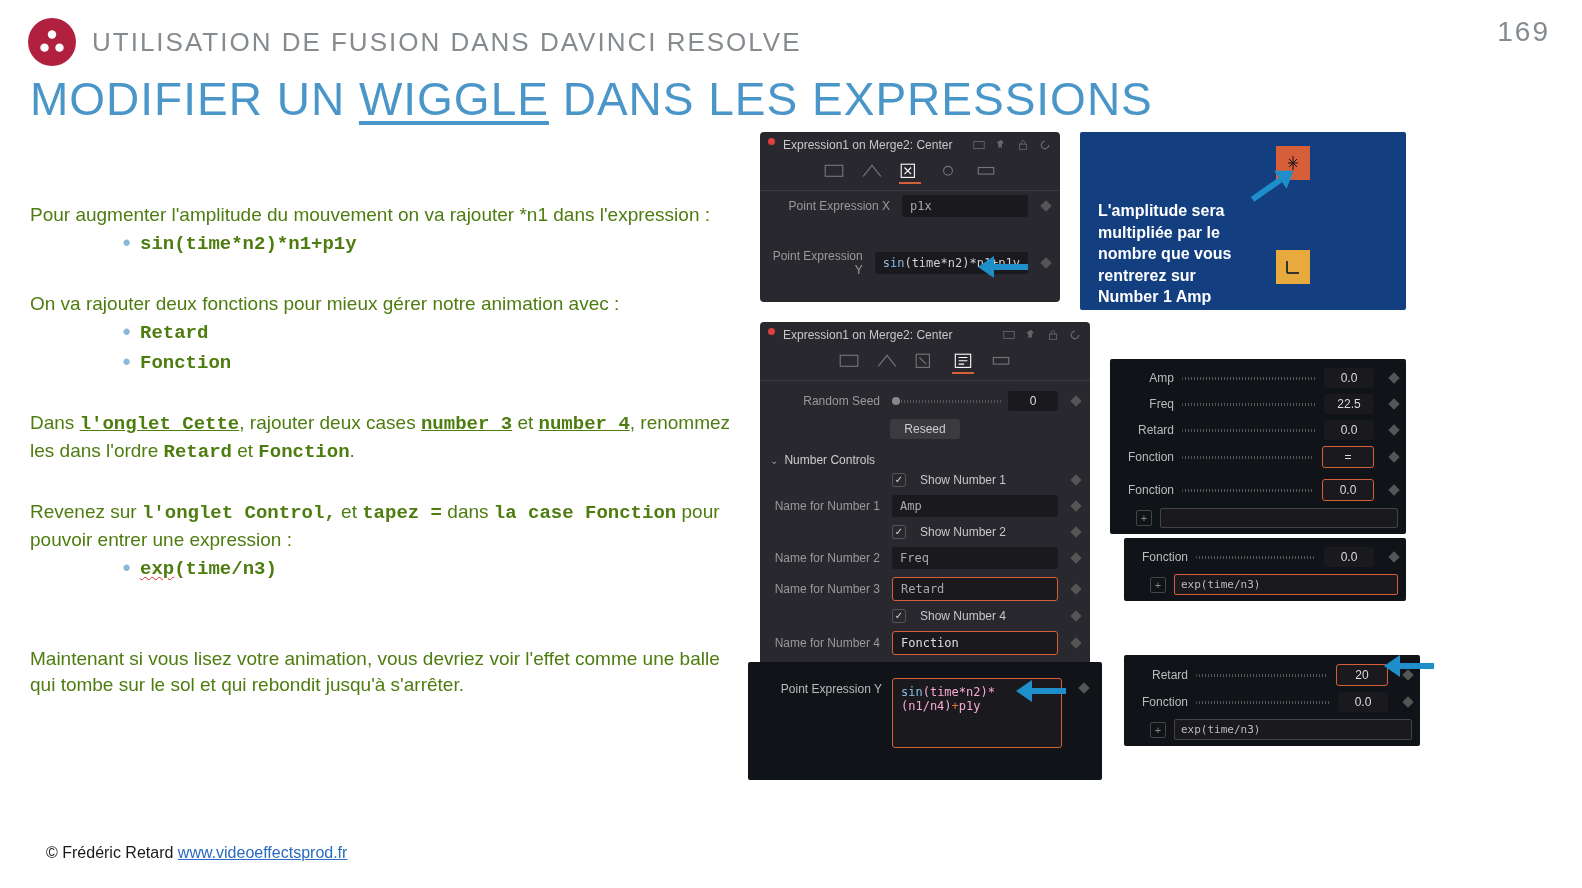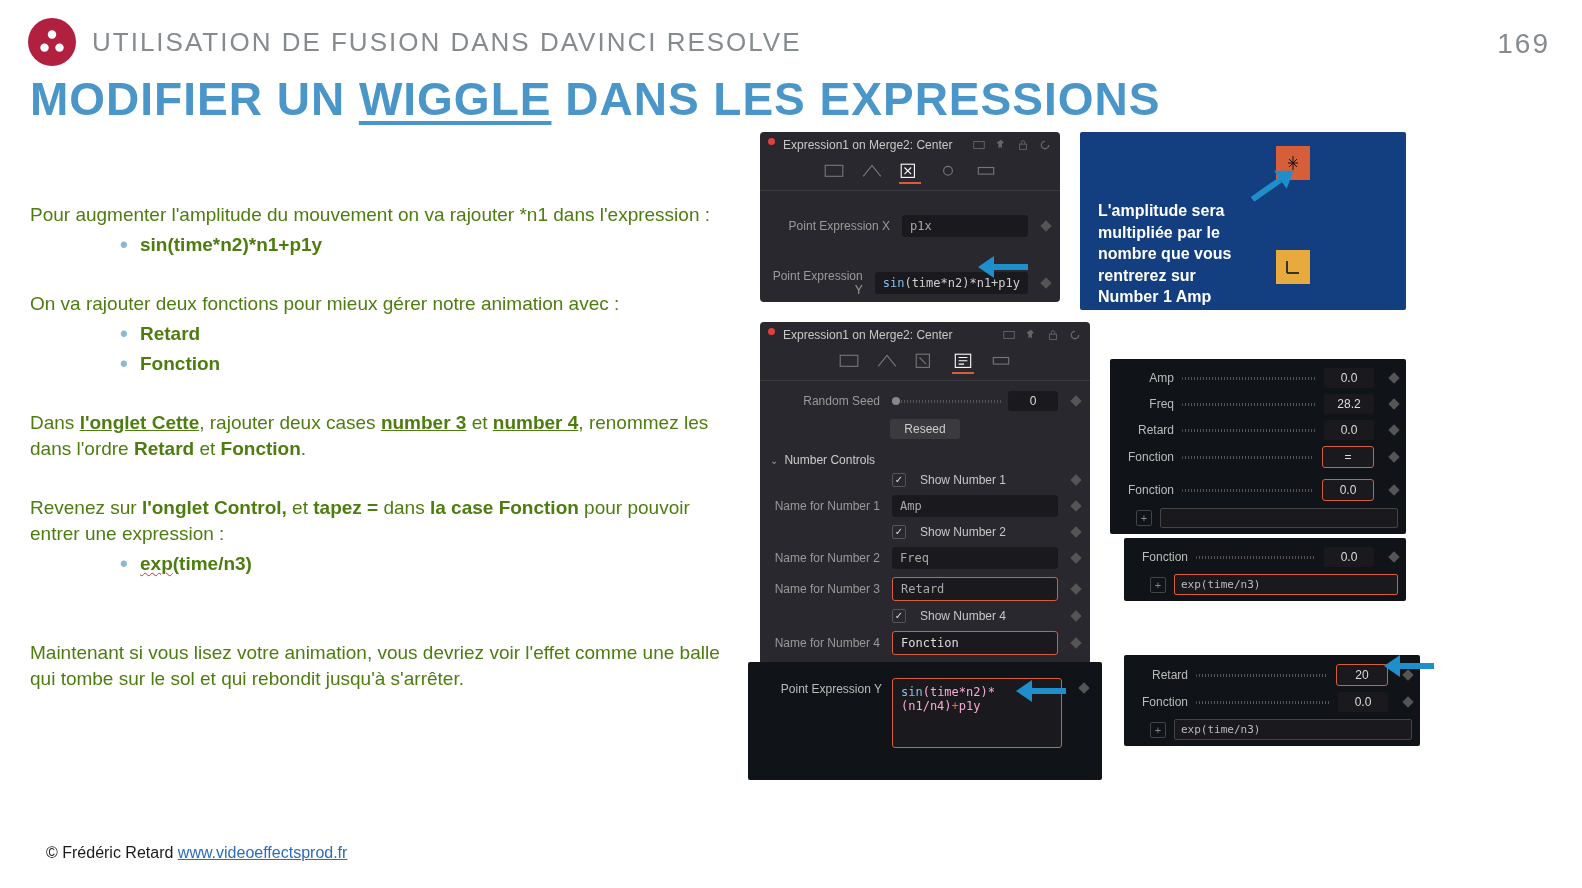--- a/index.html
+++ b/index.html
@@ -46,29 +46,29 @@
   .breadcrumb {
     margin-left: 16px;
     font-size: 26px;
     letter-spacing: 2px;
     color: var(--gray-h);
     font-weight: 400;
   }
   .pagenum {
     position: absolute;
     right: 32px;
-    top: 28px;
+    top: 16px;
     font-size: 28px;
     color: var(--gray-h);
     letter-spacing: 2px;
   }
   .title {
     margin: 6px 0 0 30px;
     font-size: 46px;
-    font-weight: 700;
+    font-weight: 400;
     letter-spacing: 1px;
     font-stretch: condensed;
   }
   .title .t1 { color: var(--blue); }
   .title .t2 { color: var(--blue); text-decoration: underline; text-underline-offset:6px; }
   .content {
     display: flex;
     flex-direction: row;
     padding: 0 30px 0 30px;
     gap: 20px;
@@ -88,21 +88,21 @@
   .bul::before {
     content: "•";
     position: absolute;
     left: 90px;
     color: #8db7d6;
     font-size: 22px;
     line-height: 1;
     top: 2px;
   }
   .u { text-decoration: underline; }
-  .b { font-weight: 700; }
+  .b { font-weight: 700; font-family: Liberation Mono, monospace; }
   .spacer-sm { height: 30px; }
   .spacer-lg { height: 30px; }
   .wavy { text-decoration: underline wavy #d03030; text-decoration-thickness:1px; text-underline-offset:2px;}
 
   .right {
     flex: 1;
     position: relative;
   }
   .panel {
     background: var(--panel);
@@ -386,21 +386,21 @@
               <svg viewBox="0 0 20 16">
                 <circle cx="10" cy="8" r="4" fill="none" stroke="#aaa"></circle>
               </svg>
             </span>
           <span class="tab-icon">
               <svg viewBox="0 0 20 16">
                 <rect x="3" y="5" width="14" height="6" fill="none" stroke="#aaa"></rect>
               </svg>
             </span>
         </div>
-        <div class="row" style="margin-top:20px;align-items:center;">
+        <div class="row" style="margin-top:0;align-items:center;">
           <span class="lbl">Point Expression X</span>
           <span class="field">p1x</span>
           <span class="diamond"></span>
         </div>
         <div class="row" style="margin-top:24px;">
           <span class="lbl">Point Expression Y</span>
           <span class="field expr"><span>sin</span><span class="op">(time*n2)*n1+p1y</span></span>
           <span class="diamond"></span>
         </div>
         <span class="arrow-overlay" style="left:218px; top:124px;"><span class="arrow-r" style="transform:scaleX(-1);"></span></span>
@@ -530,21 +530,21 @@
       <div class="subpanel" style="left:350px; top:233px; width:280px;">
         <div class="subrow">
             <span class="lbl2">Amp</span>
             <span class="slider-track"></span>
             <span class="num-box">0.0</span>
             <span class="diamond"></span>
           </div>
         <div class="subrow">
             <span class="lbl2">Freq</span>
             <span class="slider-track"></span>
-            <span class="num-box">28.2</span>
+            <span class="num-box">22.5</span>
             <span class="diamond"></span>
           </div>
         <div class="subrow">
             <span class="lbl2">Retard</span>
             <span class="slider-track"></span>
             <span class="num-box">0.0</span>
             <span class="diamond"></span>
           </div>
         <div class="subrow">
             <span class="lbl2">Fonction</span>

